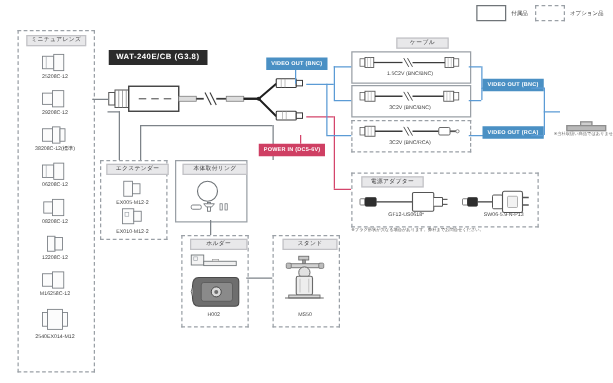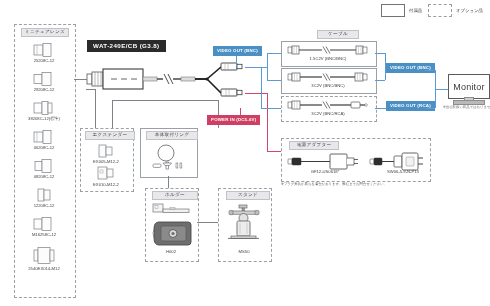--- a/index.html
+++ b/index.html
@@ -275,23 +275,20 @@
   <div class="ln-h blue" style="left:375px;top:108px;width:14px;"></div>
 
   <div class="abs chip blue" style="left:386px;top:63px;">VIDEO OUT (BNC)</div>
   <div class="abs chip blue" style="left:386px;top:101px;">VIDEO OUT (RCA)</div>
 
   <div class="ln-h blue" style="left:425px;top:70px;width:10px;"></div>
   <div class="ln-h blue" style="left:425px;top:108px;width:10px;"></div>
   <div class="ln-v blue" style="left:435px;top:70px;height:38px;"></div>
   <div class="ln-h blue" style="left:435px;top:89px;width:13px;"></div>
 
-  <div class="abs monitor-body" style="left:448px;top:74px;width:40px;height:23px;">
-    <span class="monitor-tx">Monitor</span>
-  </div>
   <div class="abs monitor-stand" style="left:464px;top:97px;width:8px;height:3px;"></div>
   <div class="abs monitor-foot" style="left:453px;top:100px;width:30px;height:3px;"></div>
   <div class="abs caption" style="left:443px;top:105px;">※当社取扱い商品ではありません</div>
 
   <div class="abs dashbox" style="left:80px;top:128px;width:52px;height:62px;"></div>
   <div class="abs grouphdr" style="left:85px;top:131px;width:42px;">エクステンダー</div>
 
   <div class="abs" style="left:97px;top:144px;">
     <svg width="18" height="14" viewBox="0 0 18 14">
       <rect x="2" y="1" width="7" height="12" fill="#fcfcfc" stroke="#7a7f84" stroke-width="0.7"></rect>

